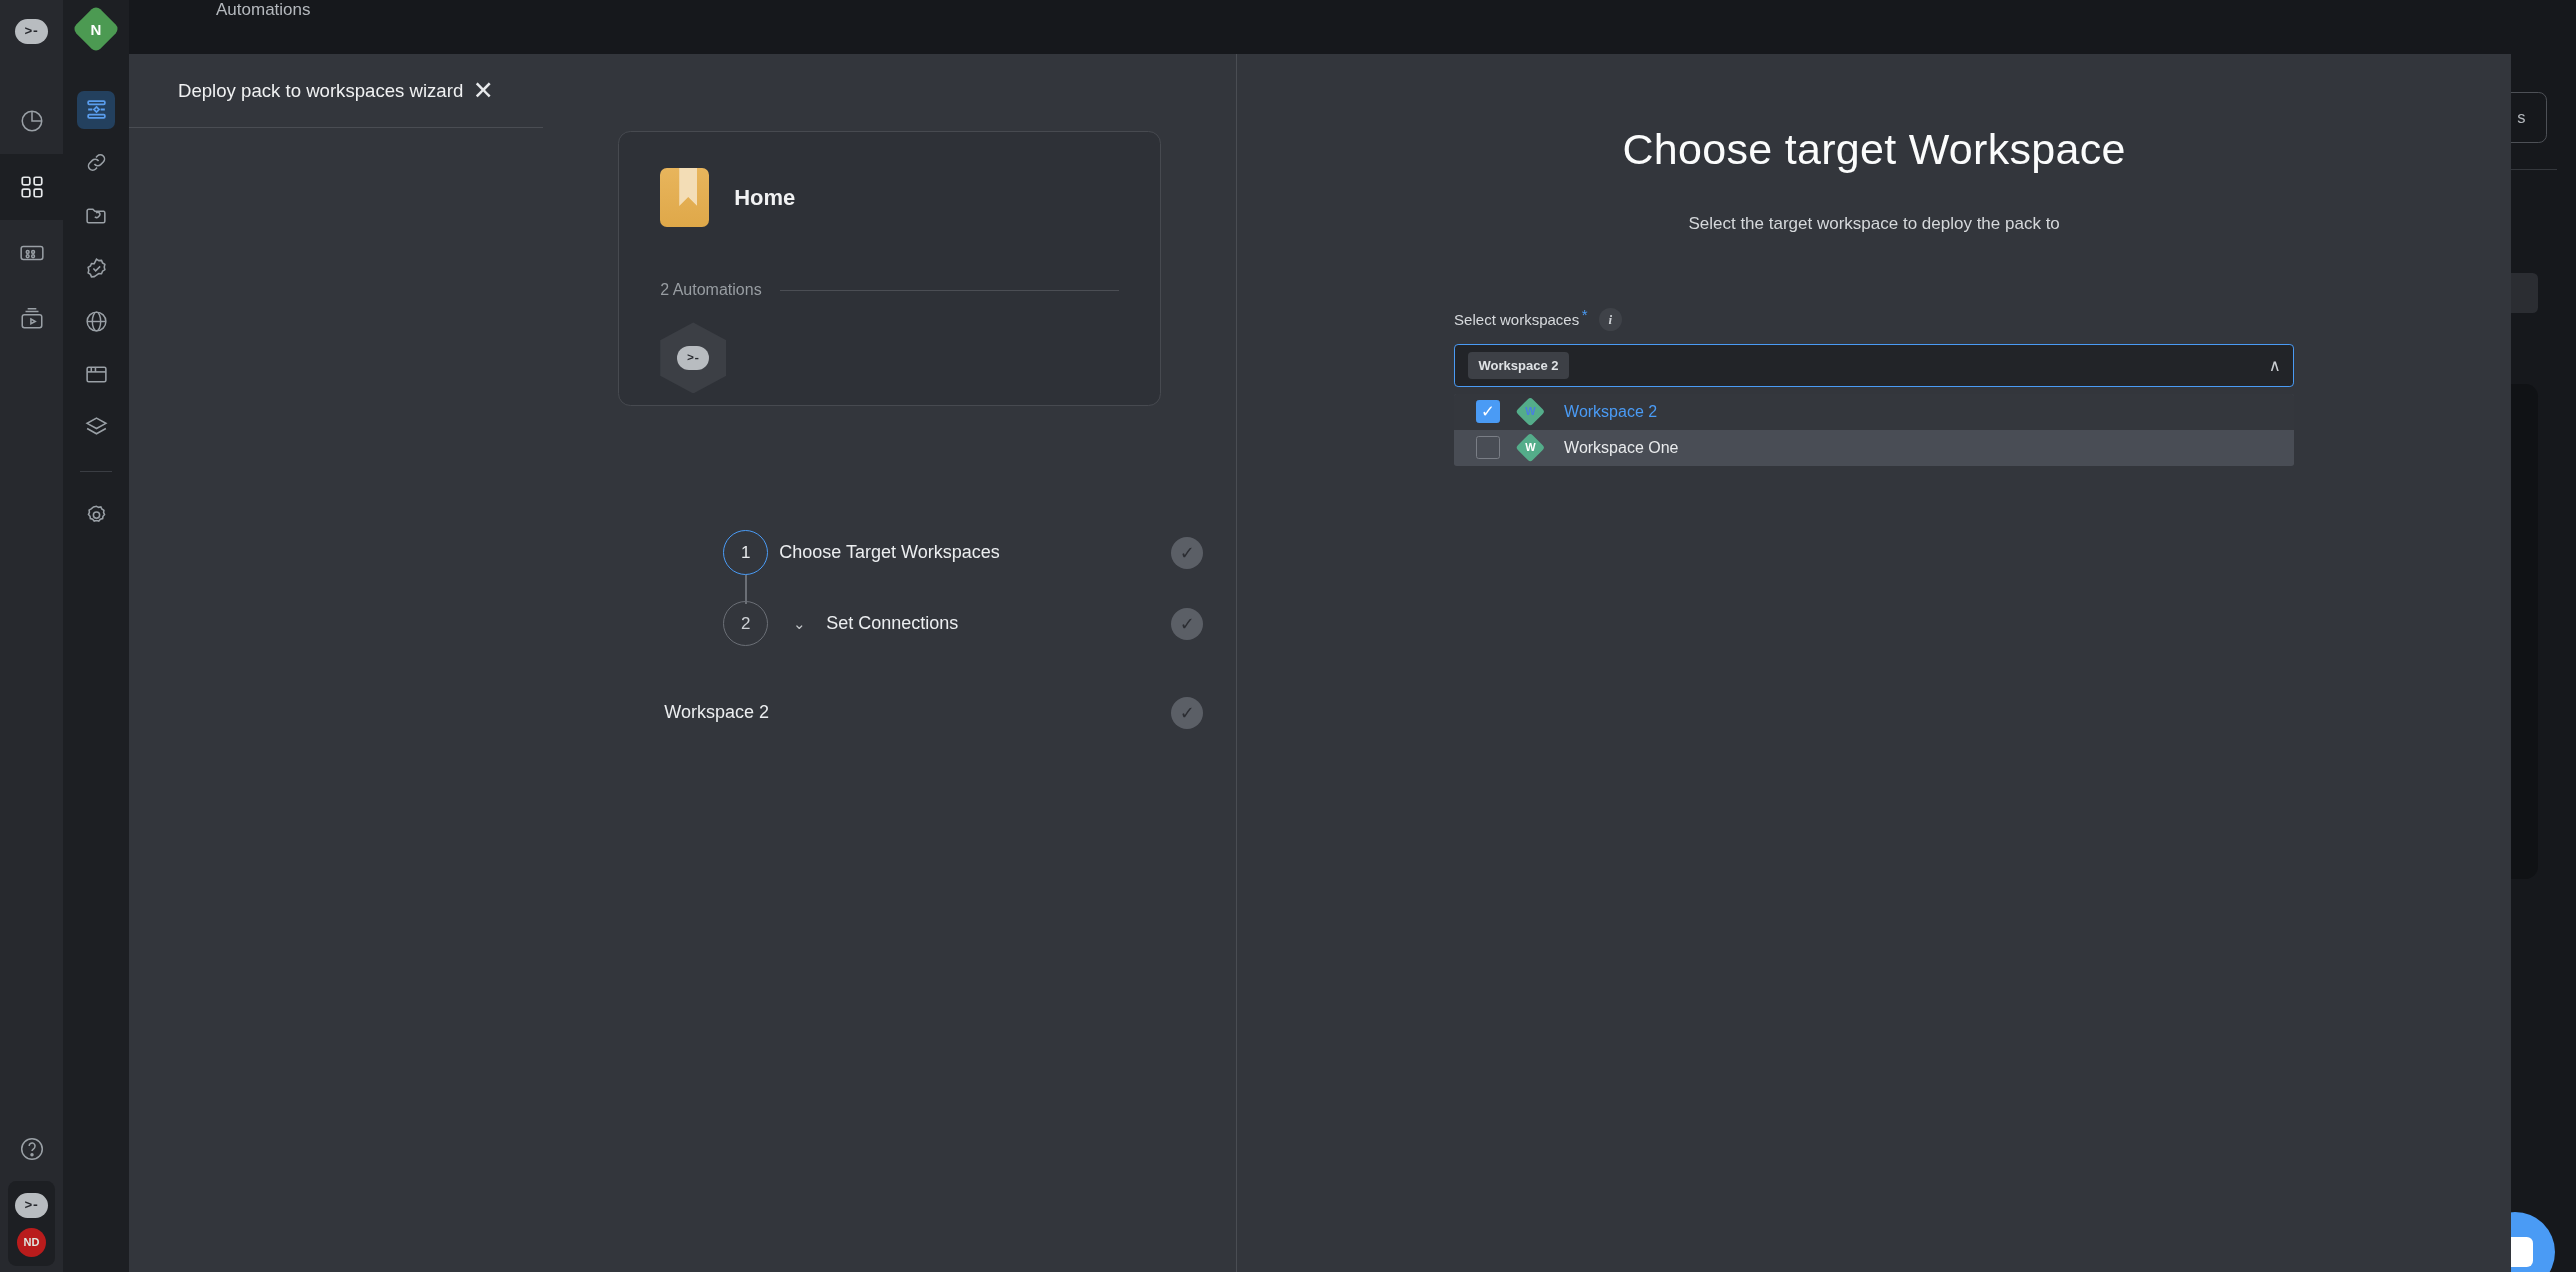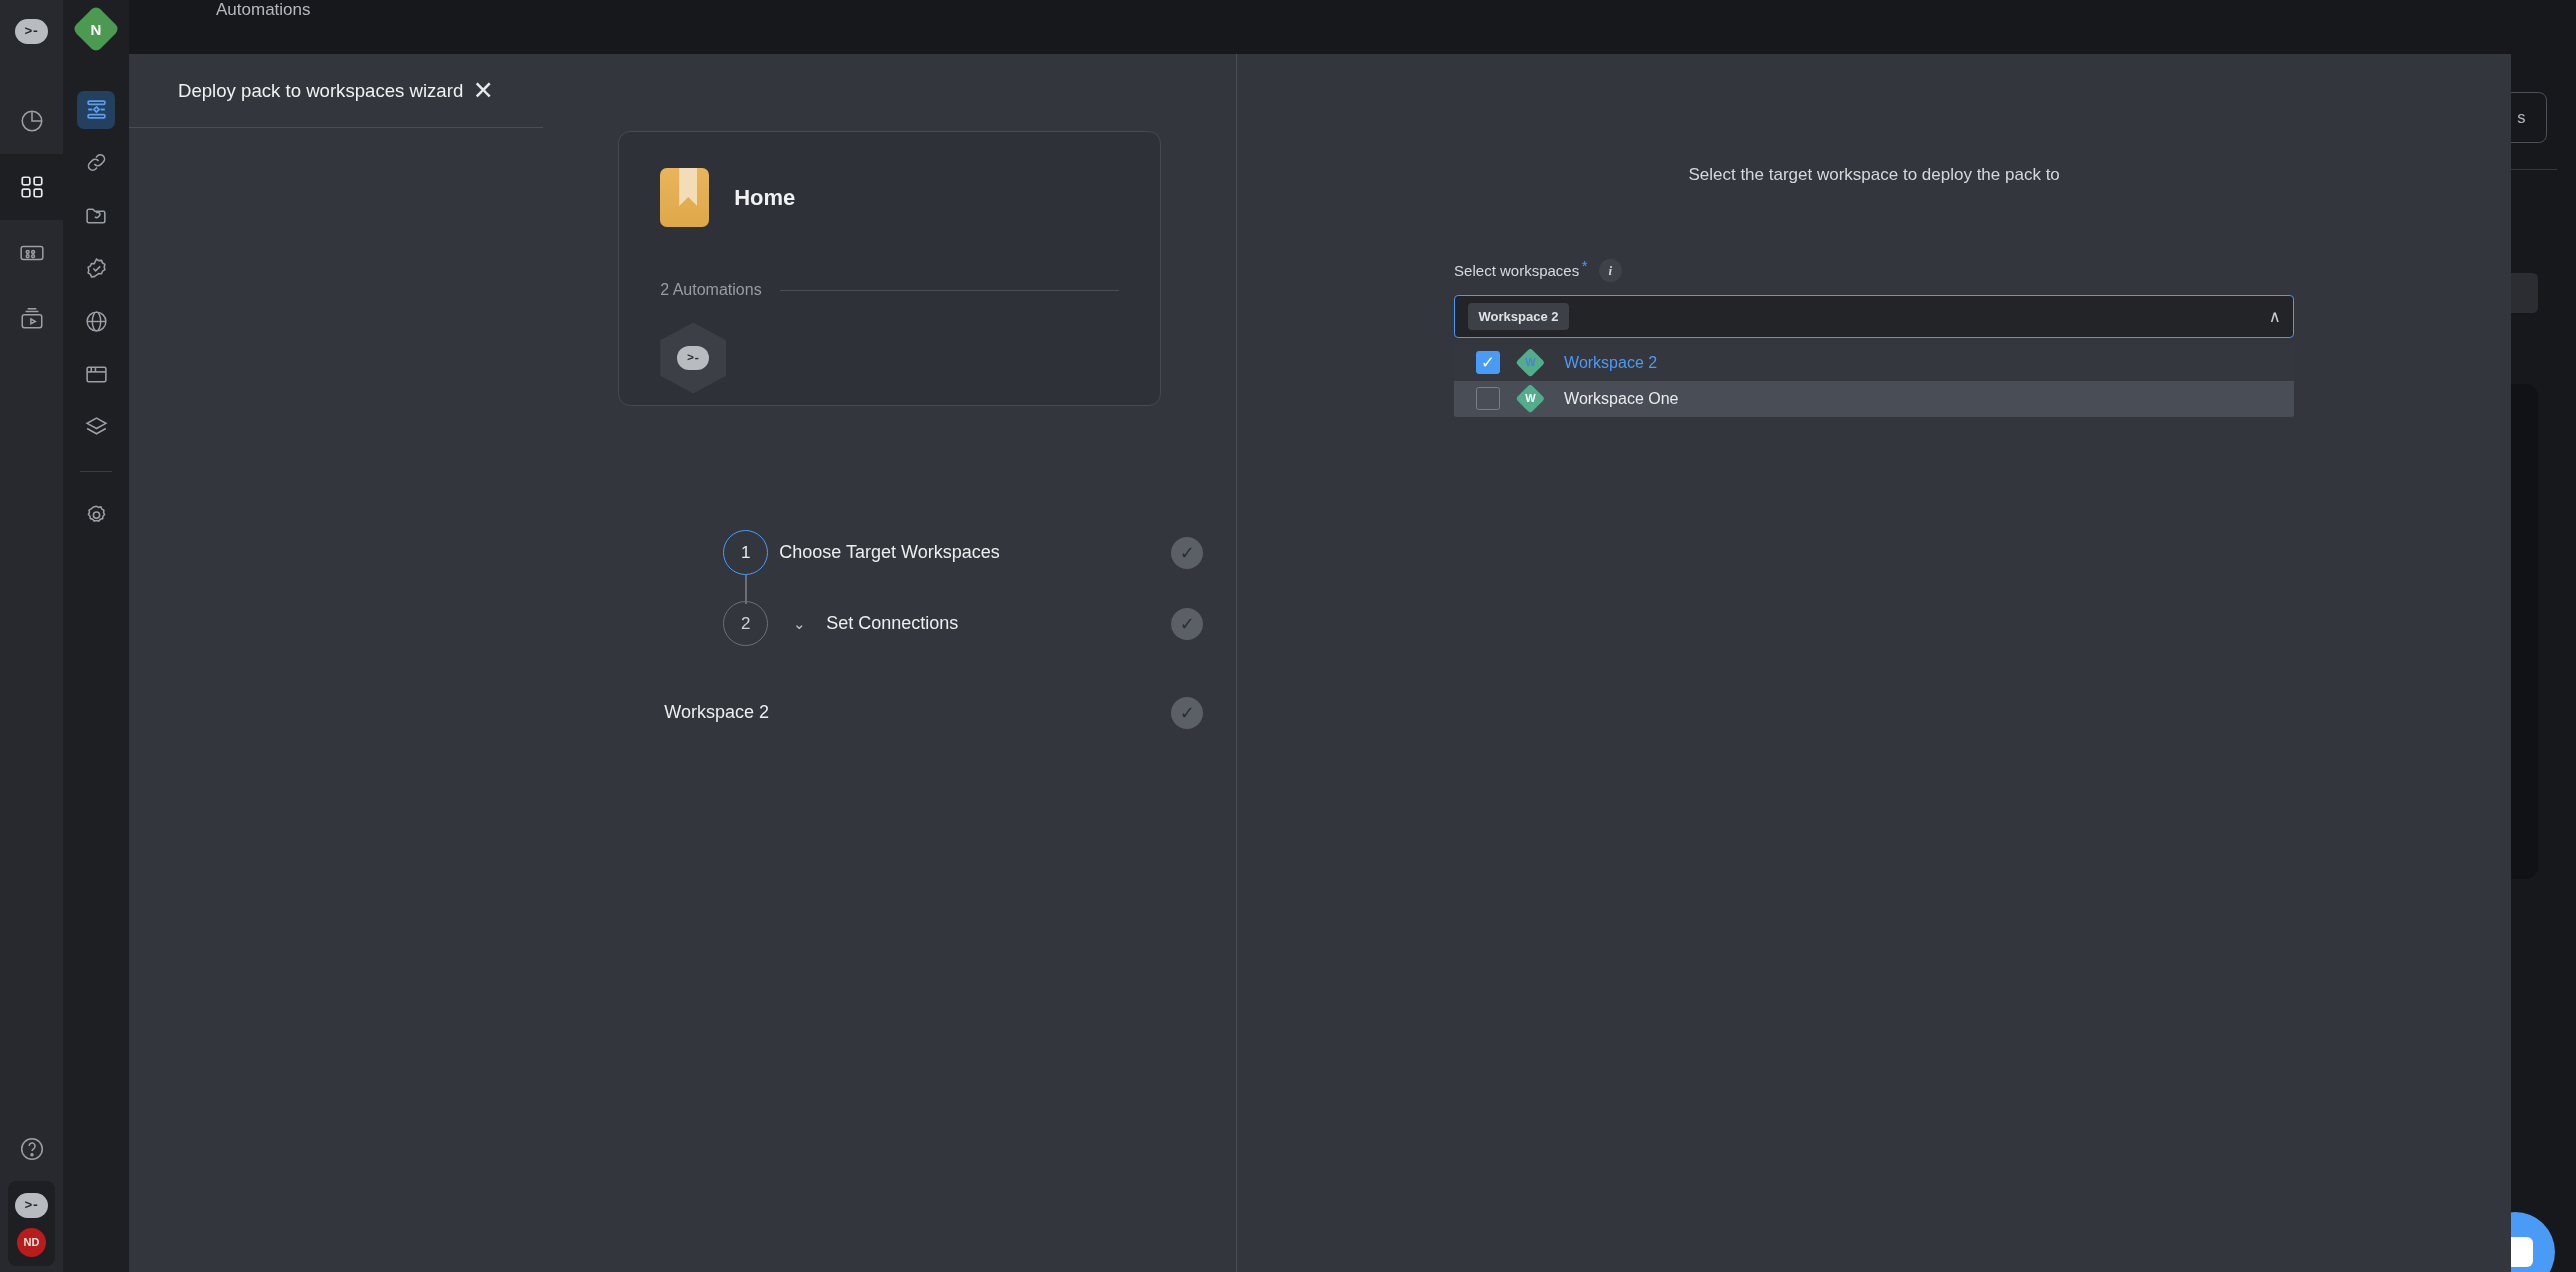--- a/index.html
+++ b/index.html
@@ -385,20 +385,21 @@
             <div class="step-check">✓</div>
           </div>
           <div class="step-sub">
             <div class="step-label indent">Workspace 2</div>
             <div class="step-check">✓</div>
           </div>
         </div>
       </div>
 
       <div class="main">
+        <div class="main-title">Choose target Workspace</div>
         <div class="main-sub">Select the target workspace to deploy the pack to</div>
 
         <div class="field">
           <div class="field-label-row">
             <span class="field-label">Select workspaces</span>
             <span class="req-star">*</span>
             <span class="info-badge">i</span>
           </div>
 
           <div class="select-box">

